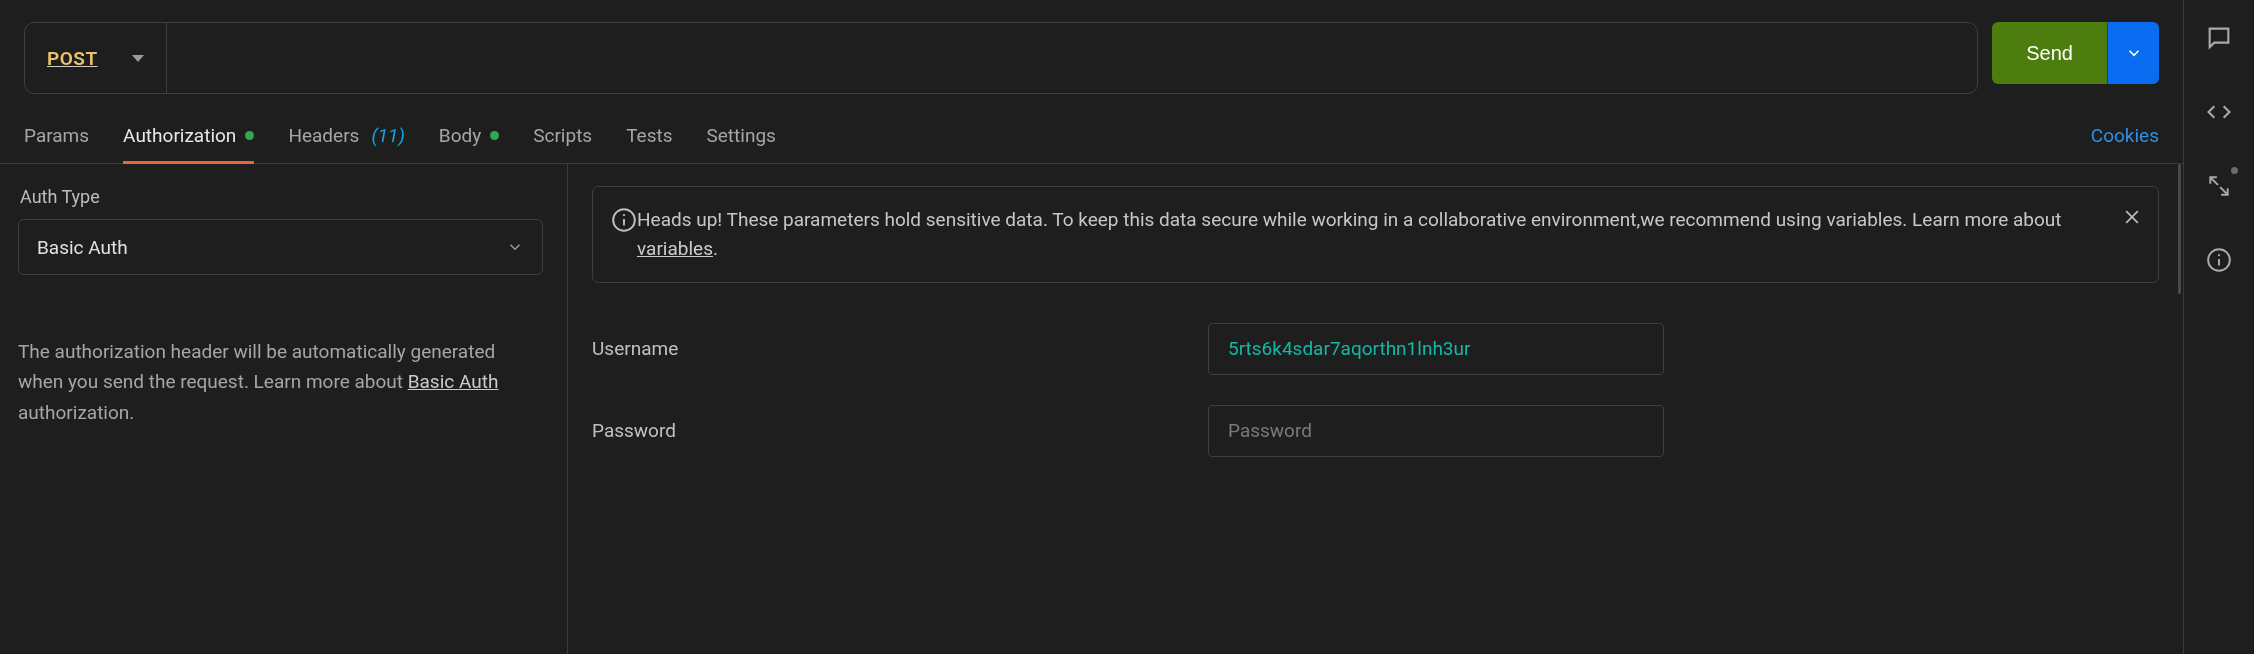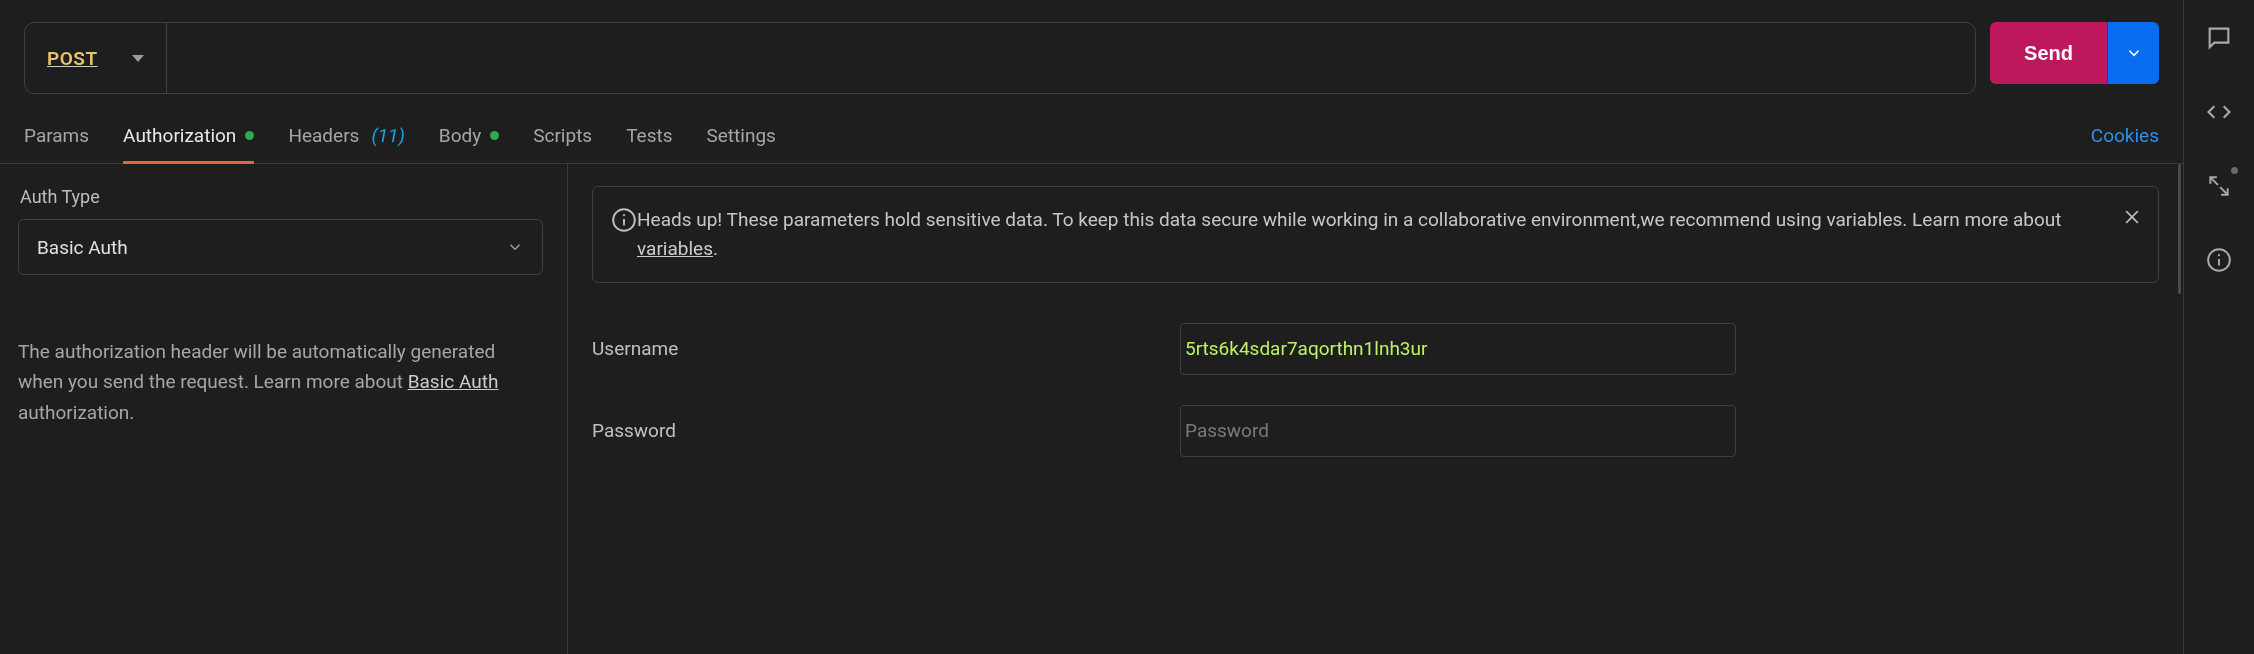--- a/index.html
+++ b/index.html
@@ -90,25 +90,25 @@
     padding: 0 20px;
     font-family: inherit;
   }
   .send-group {
     display: flex;
     height: 62px;
     border-radius: 6px;
     overflow: hidden;
   }
   .send-btn {
-    background: #be185d;
+    background: #4d7c0f;
     color: #fff;
     border: none;
     font-size: 20px;
-    font-weight: 700;
+    font-weight: 400;
     padding: 8px 34px;
     cursor: pointer;
   }
   .send-more {
     background: #0a6cf1;
     border: none;
     border-left: 1px solid rgba(0,0,0,.35);
     width: 52px;
     display: flex;
     align-items: center;
@@ -216,34 +216,35 @@
   .banner-close {
     position: absolute;
     top: 20px; right: 16px;
     cursor: pointer;
   }
 
   .form-row {
     display: flex;
     align-items: center;
     margin-bottom: 30px;
+    gap: 28px;
   }
   .form-label {
     width: 588px;
     color: #c0c0c0;
   }
   .text-field {
-    width: 556px;
+    width: 456px;
     height: 52px;
     background: #1e1e1e;
     border: 1px solid #3f3f3f;
     border-radius: 4px;
-    color: #bef264;
+    color: #14b8a6;
     font-size: 19px;
-    padding: 0 4px;
+    padding: 0 19px;
     outline: none;
     font-family: inherit;
   }
   .text-field::placeholder { color: #7a7a7a; }
 
   
   .scroll-edge {
     position: absolute;
     right: 2px; top: 0;
     width: 3px; height: 130px;

